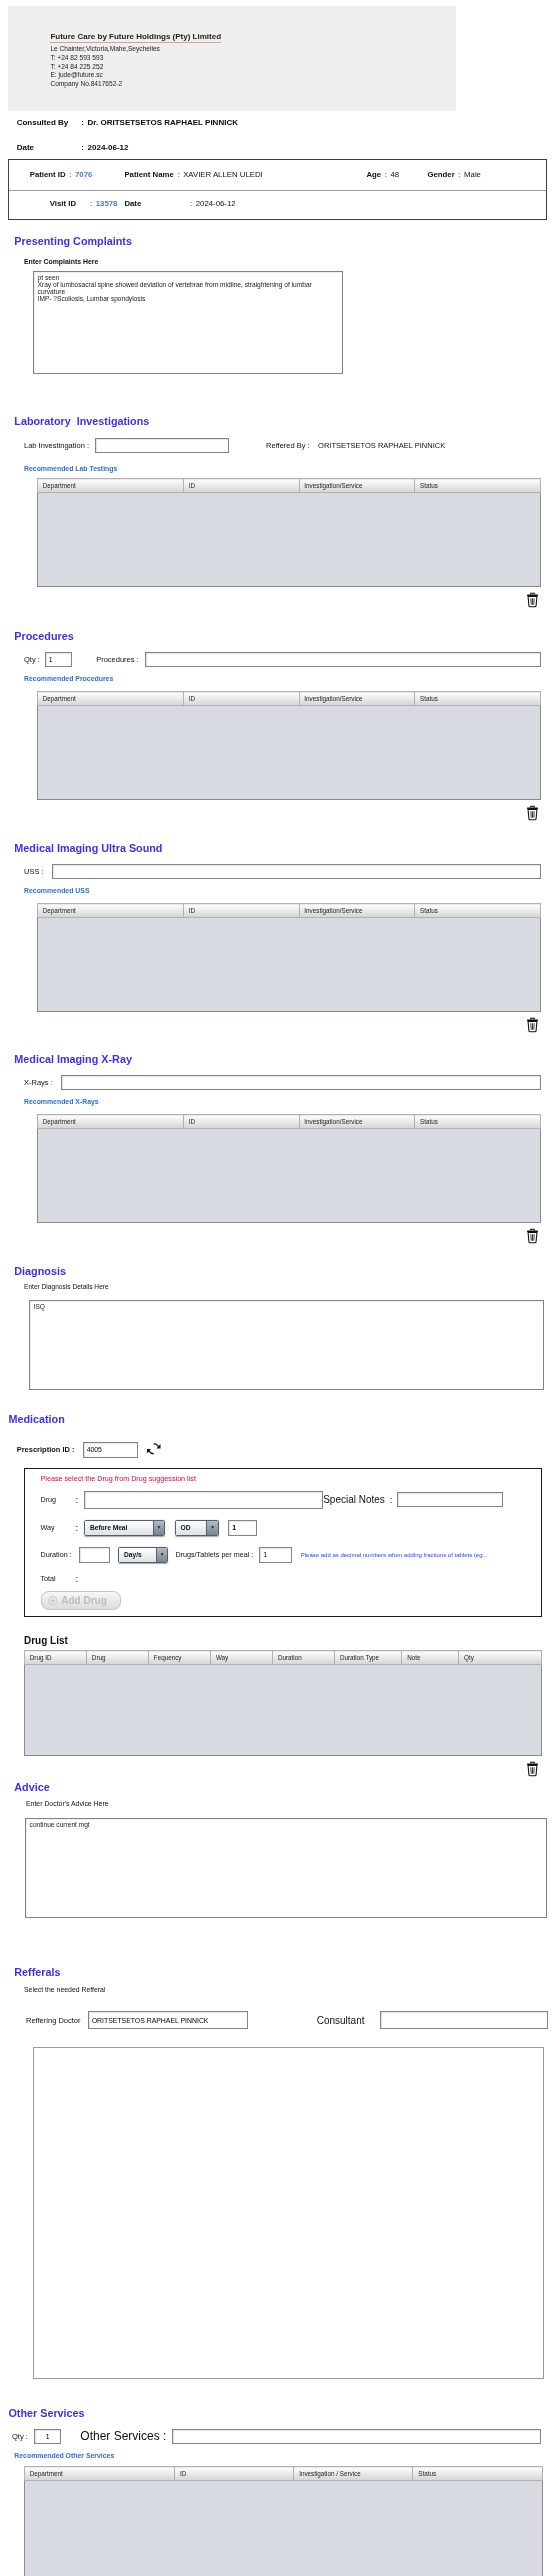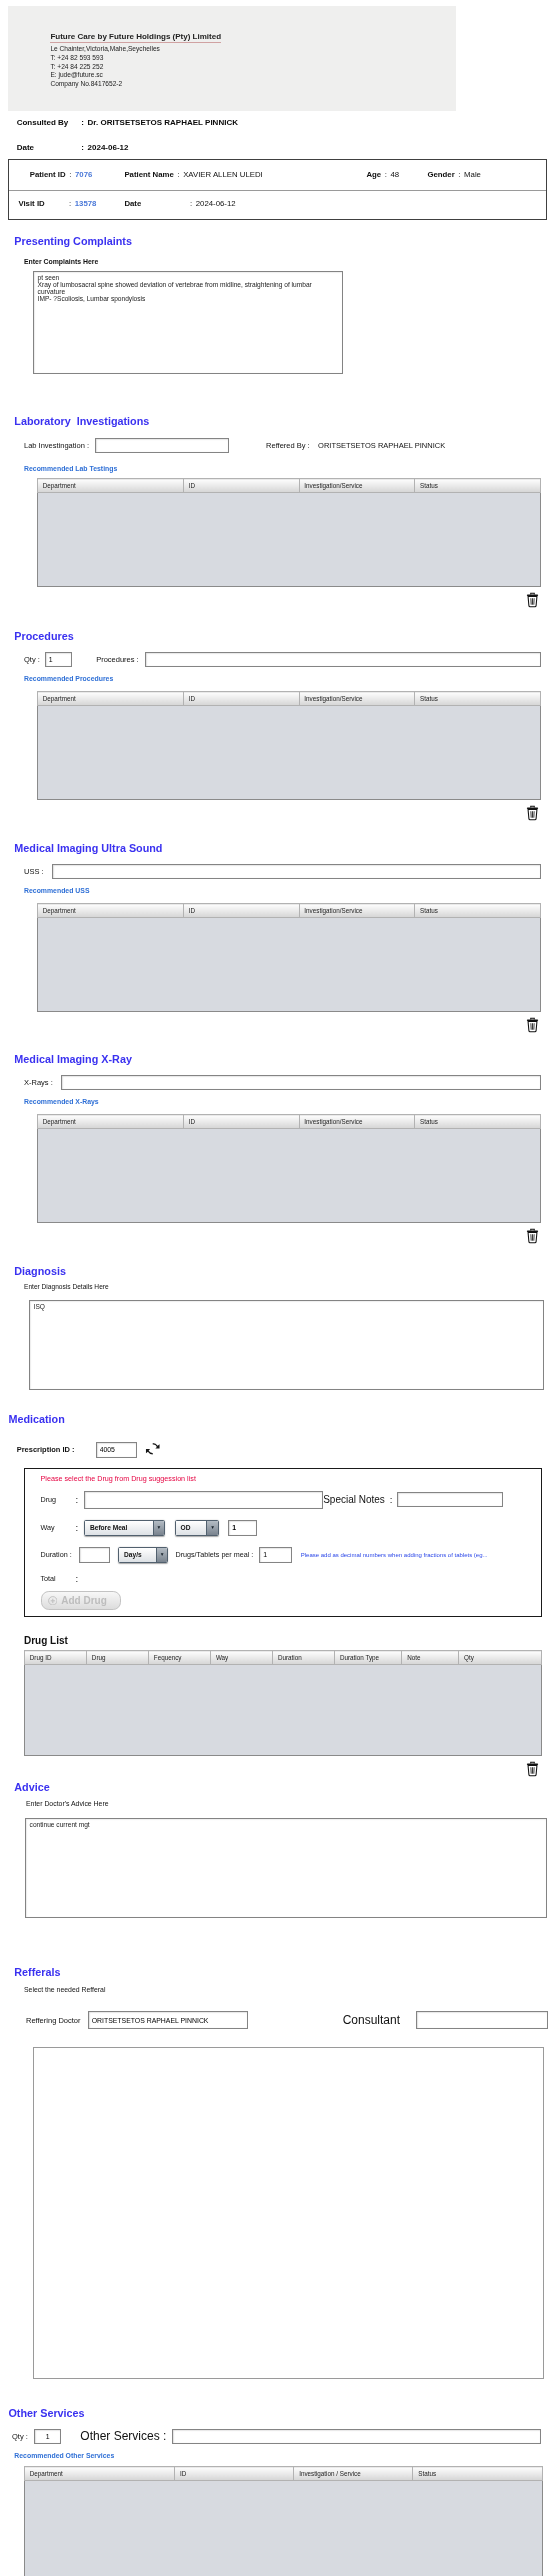--- a/index.html
+++ b/index.html
@@ -95,21 +95,21 @@
     <div class="grp" style="left:115px; top:9.6px;">
       <b>Patient Name</b><span class="colon">:</span><span>XAVIER ALLEN ULEDI</span>
     </div>
     <div class="grp" style="left:357px; top:9.6px;">
       <b>Age</b><span class="colon">:</span><span>48</span>
     </div>
     <div class="grp" style="left:418px; top:9.6px;">
       <b>Gender</b><span class="colon">:</span><span>Male</span>
     </div>
     <div class="pt-divider"></div>
-    <div class="grp" style="left:9px; top:39px;">
+    <div class="grp" style="left:30px; top:39px;text-align:center;">
       <b style="display:inline-block;width:47px;">Visit ID</b><span class="colon">:</span><span class="val-blue">13578</span>
     </div>
     <div class="grp" style="left:115px; top:39px;">
       <b style="display:inline-block;width:62px;">Date</b><span class="colon">:</span><span>2024-06-12</span>
     </div>
   </div>
 
   <div class="abs" style="left:0; top:235px; width:556px;">
     <div class="section-title" style="margin-left:14.3px;">Presenting Complaints</div>
     <div class="sm-label b" style="margin:10.8px 0 0 24px;">Enter Complaints Here</div>
@@ -293,21 +293,21 @@
   <div class="abs" style="left:0; top:1265px; width:556px;">
     <div class="section-title" style="margin-left:14.3px;">Diagnosis</div>
     <div class="sm-label" style="margin:6px 0 0 24px; font-size:6.6px;">Enter Diagnosis Details Here</div>
     <textarea class="box" style="position: absolute; left: 29px; top: 35px; width: 515px; height: 90px;" spellcheck="false">ISQ</textarea>
   </div>
 
   <div class="abs" style="left:0; top:1413px; width:556px;">
     <div class="section-title" style="margin-left:8.4px;">Medication</div>
     <div class="frow" style="margin:15.5px 0 0 16.7px;">
       <span class="sm-label b" style="font-size:7.5px;">Prescription ID :</span>
-      <input class="tb" style="width: 41px; margin-left: 21px;" value="4005">
+      <input class="tb" style="width: 55px; margin-left: 8px;" value="4005">
       <button style="background:none;border:none;margin-left:8.4px;cursor:pointer;">
         <svg width="15.5" height="15.5" viewBox="0 0 24 24" fill="#161616">
             <path d="M12 3a9 9 0 0 1 7.6 4.2L22.5 5v6.5H16l2.4-2.4A6.5 6.5 0 0 0 12 5.5z"></path>
             <path d="M12 21a9 9 0 0 1-7.6-4.2L1.5 19v-6.5H8l-2.4 2.4A6.5 6.5 0 0 0 12 18.5z"></path>
           </svg>
       </button>
     </div>
 
     <div class="med-panel" style="top:55px;">
       <div class="warn" style="position:absolute; left:15.5px; top:5.4px;">Please select the Drug from Drug suggession list</div>
@@ -411,21 +411,21 @@
     <div class="sm-label" style="margin:7.2px 0 0 26px;">Enter Doctor's Advice Here</div>
     <textarea class="box" style="position: absolute; left: 25px; top: 37px; width: 522px; height: 100px;" spellcheck="false">continue current mgt</textarea>
   </div>
 
   <div class="abs" style="left:0; top:1966px; width:556px;">
     <div class="section-title" style="margin-left:14.3px;">Refferals</div>
     <div class="sm-label" style="margin:8.4px 0 0 24px;">Select the needed Refferal</div>
     <div class="frow" style="margin:18px 8.4px 0 26px;">
       <span class="sm-label" style="font-size:7.5px;">Reffering Doctor</span>
       <input class="tb" style="width: 160px; margin-left: 7.2px; height: 18px;" value="ORITSETSETOS RAPHAEL PINNICK">
-      <span class="sm-label" style="font-size:12px; margin-left:95px;">Consultant</span>
+      <span class="sm-label" style="font-size:10px; margin-left:69px;">Consultant</span>
       <input class="tb" style="flex: 1 1 0%; margin-left: 15.5px; height: 18px;" value="">
     </div>
     <div class="ref-listbox" style="top:81px;"></div>
   </div>
 
   <div class="abs" style="left:0; top:2407px; width:556px;">
     <div class="section-title" style="margin-left:8.4px;">Other Services</div>
     <div class="frow" style="margin:9.6px 15px 0 12px;">
       <span class="sm-label" style="font-size:7.5px;">Qty :</span>
       <input class="tb" style="width: 27.5px; margin-left: 6px; text-align: center;" value="1">

